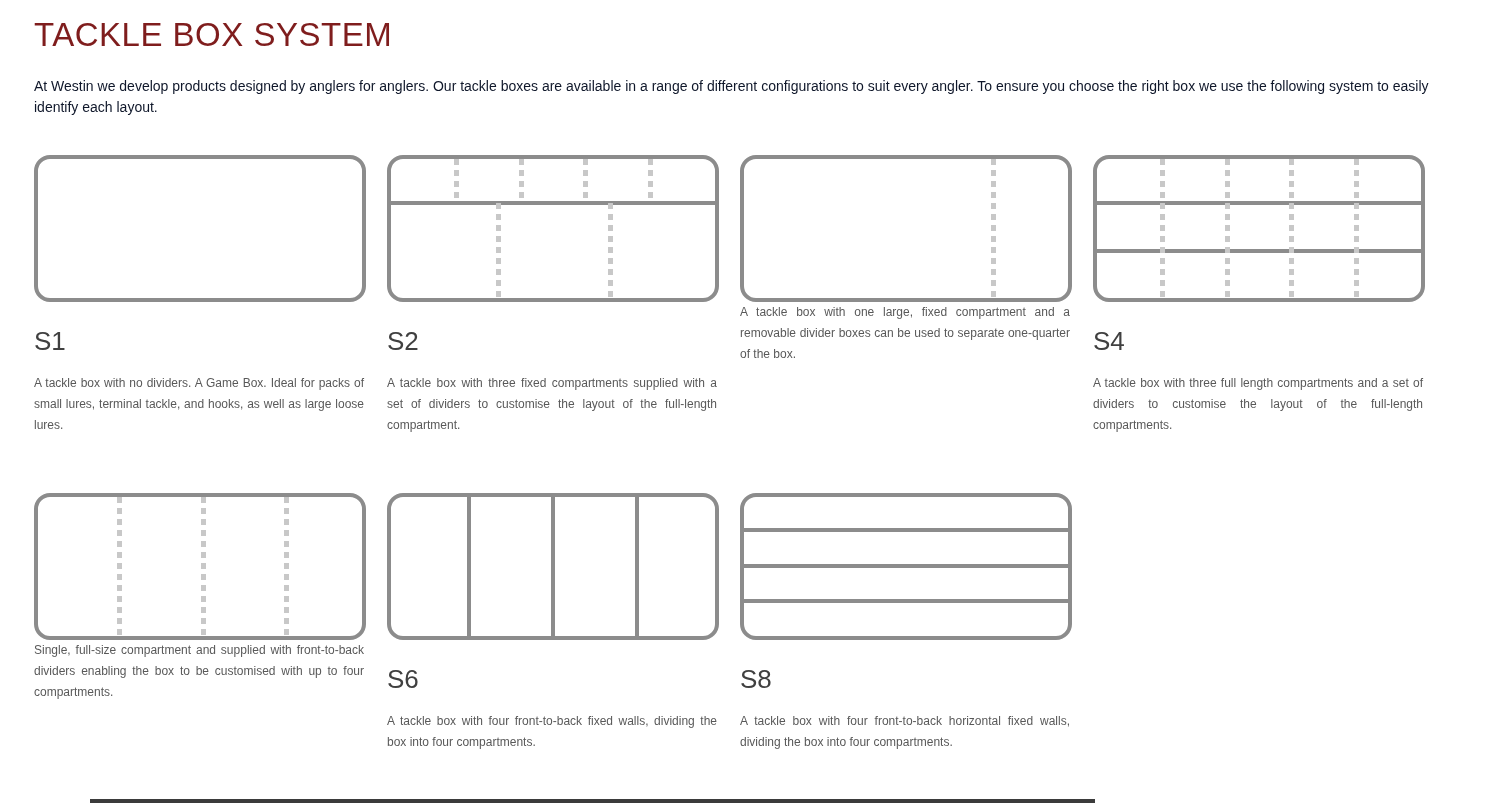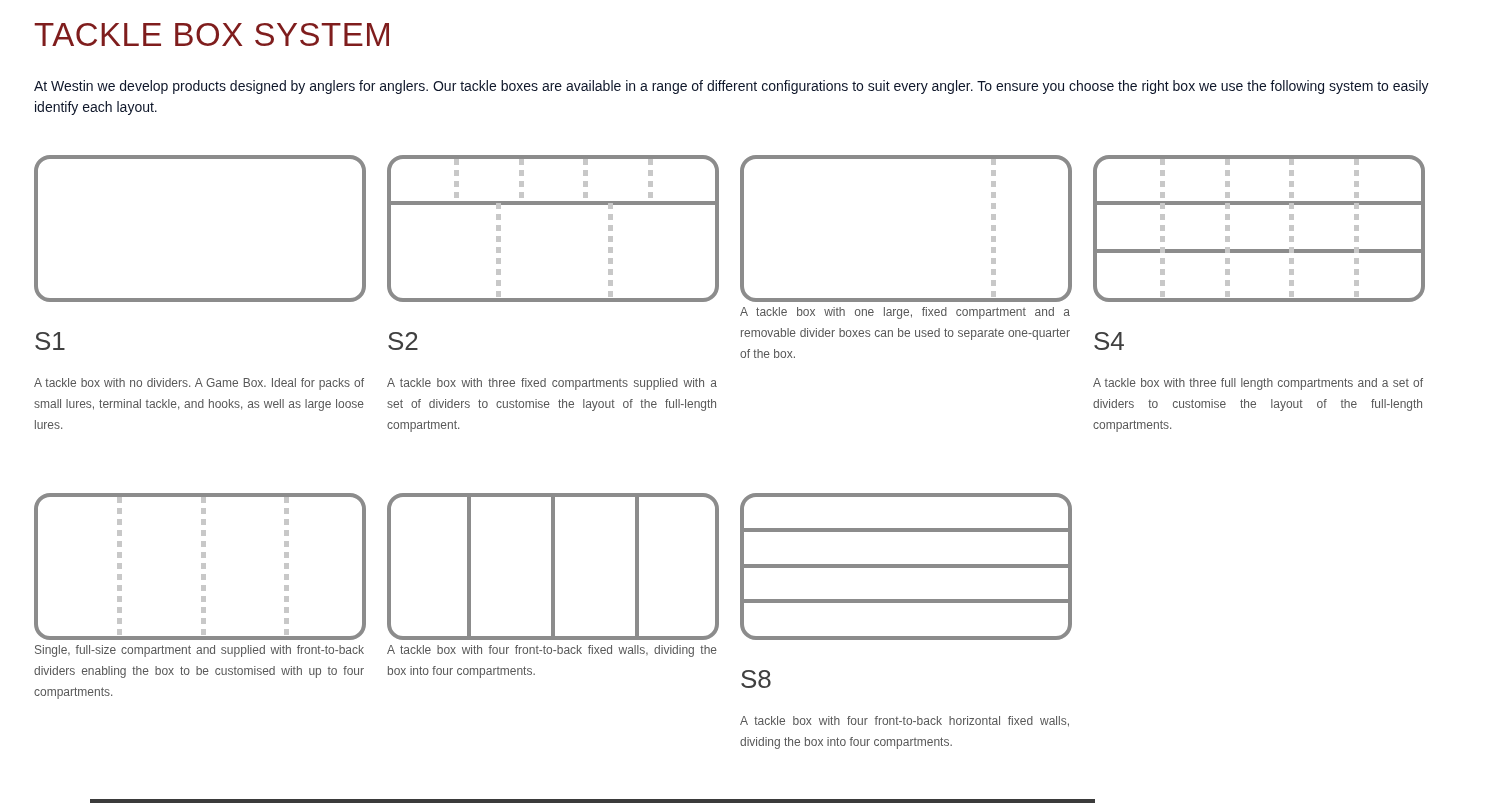--- a/index.html
+++ b/index.html
@@ -126,20 +126,21 @@
           <div class="wall v dashed" style="left: calc(76.5% - 2px); top: 0%; height: 100%;"></div>
         </div>
       <p class="box-desc">Single, full-size compartment and supplied with front-to-back dividers enabling the box to be customised with up to four compartments.</p>
     </section>
     <section class="cell">
       <div class="box-diagram">
           <div class="wall v solid" style="left: calc(24% - 2px); top: 0%; height: 100%;"></div>
           <div class="wall v solid" style="left: calc(50% - 2px); top: 0%; height: 100%;"></div>
           <div class="wall v solid" style="left: calc(76% - 2px); top: 0%; height: 100%;"></div>
         </div>
+      <h2 class="box-label">S6</h2>
       <p class="box-desc">A tackle box with four front-to-back fixed walls, dividing the box into four compartments.</p>
     </section>
     <section class="cell">
       <div class="box-diagram">
           <div class="wall h solid" style="top: calc(23.5% - 2px); left: 0%; width: 100%;"></div>
           <div class="wall h solid" style="top: calc(49.5% - 2px); left: 0%; width: 100%;"></div>
           <div class="wall h solid" style="top: calc(75% - 2px); left: 0%; width: 100%;"></div>
         </div>
       <h2 class="box-label">S8</h2>
       <p class="box-desc">A tackle box with four front-to-back horizontal fixed walls, dividing the box into four compartments.</p>

